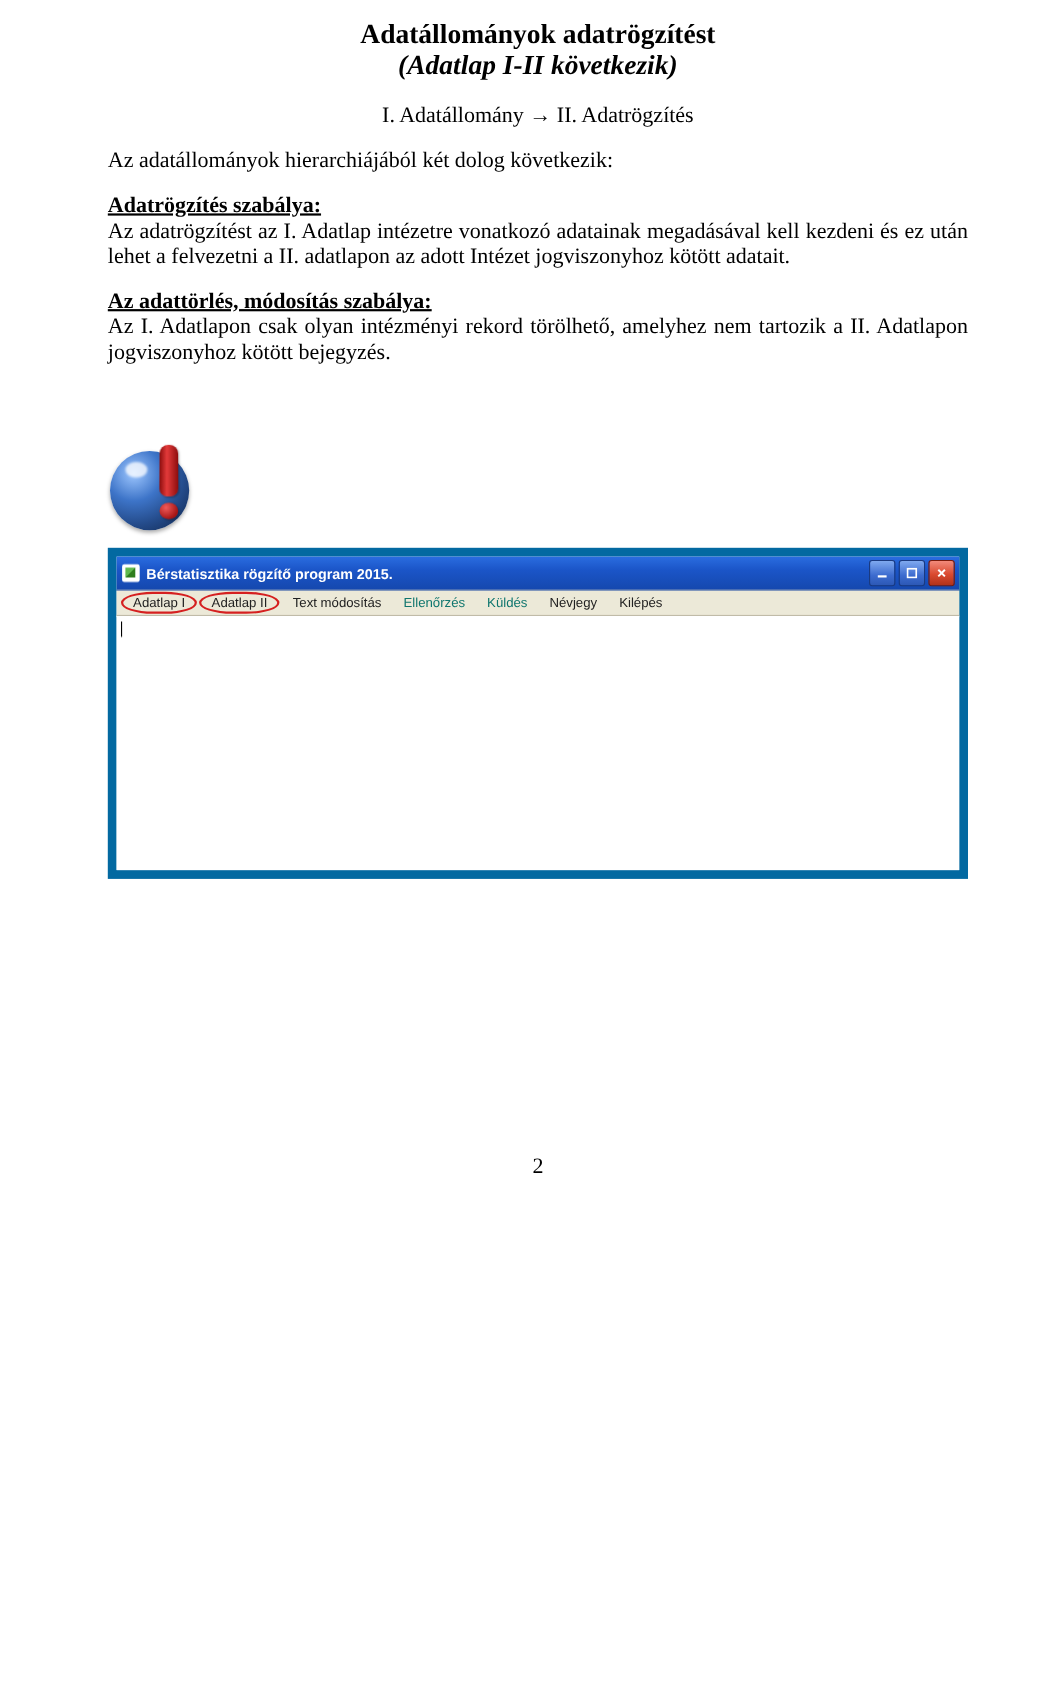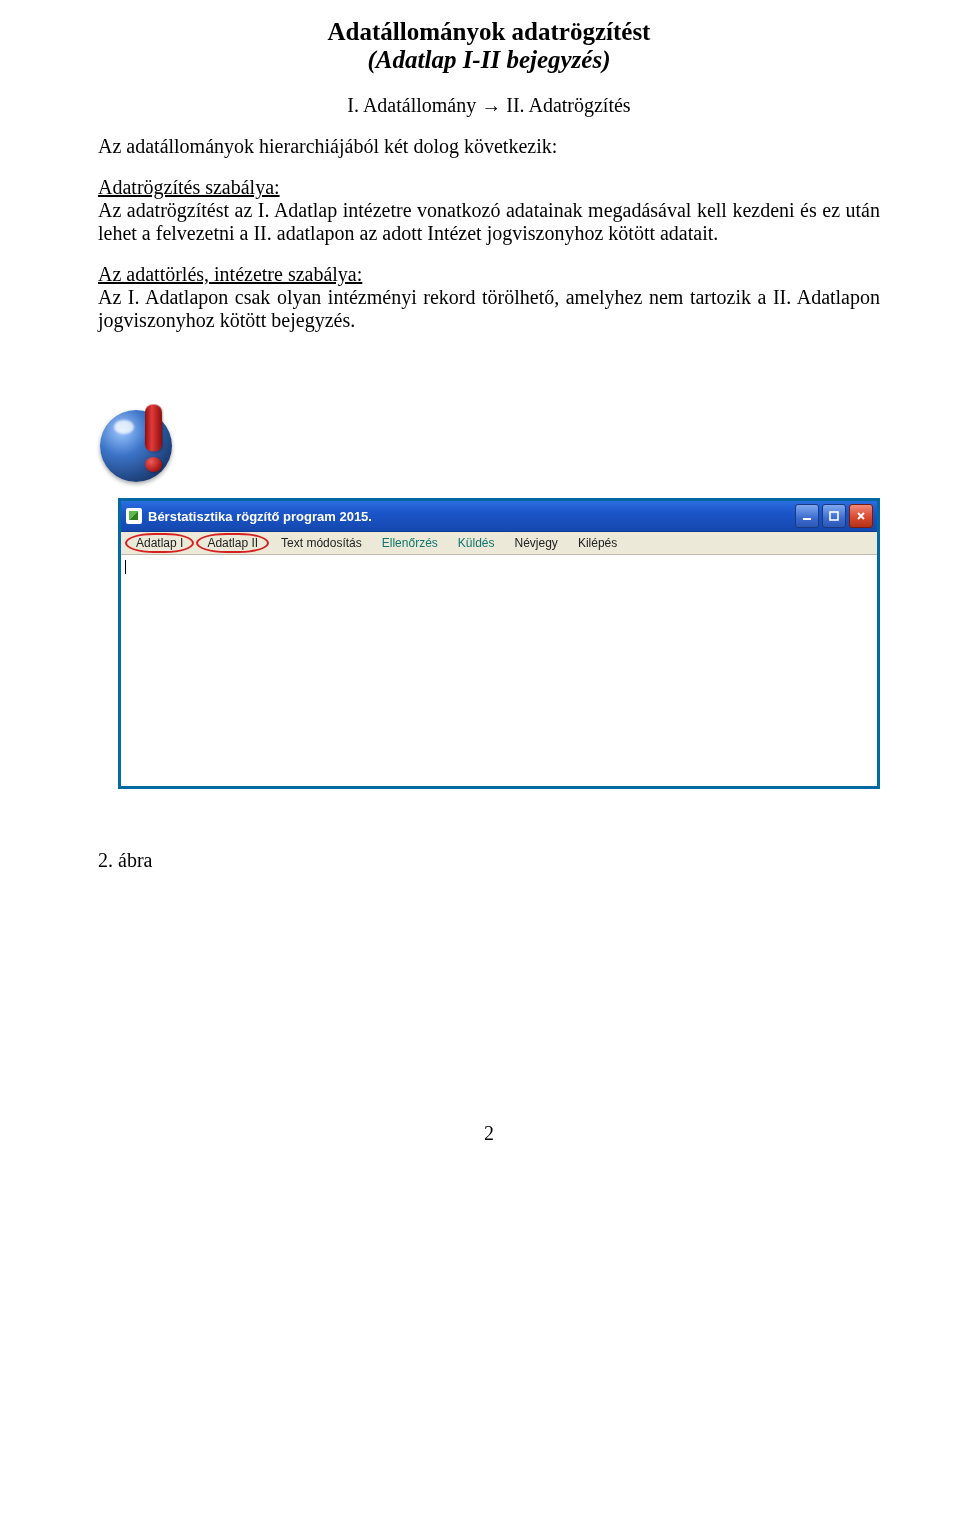--- a/index.html
+++ b/index.html
@@ -23,21 +23,21 @@
   }
   h2.doc-subtitle {
     font-size: 25px;
     font-style: italic;
     font-weight: bold;
     margin: 0 0 20px 0;
   }
   p { margin: 0 0 18px 0; text-align: justify; }
   p.center { text-align: center; }
   p.tight { margin-bottom: 0; }
-  .underline { text-decoration: underline; font-weight: normal; }
+  .underline { text-decoration: underline; font-weight: bold; }
 
   .callout {
     display: flex;
     align-items: flex-end;
     gap: 14px;
     margin: 70px 0 12px 0;
   }
   .callout-icon {
     width: 84px;
     height: 84px;
@@ -74,24 +74,23 @@
     left: 47px; top: 55px;
     width: 17px; height: 15px;
     background: radial-gradient(circle at 35% 30%,#f15a5a 0%,#a41515 70%);
     border-radius: 50%;
     box-shadow: 1px 1px 2px rgba(0,0,0,0.3);
   }
   .callout-text { flex: 1; text-align: justify; margin: 0; }
 
   
   .window-wrap {
-    border: 3px solid #0369a1;
+    border: 8px solid #0369a1;
     margin-top: 12px;
     background: #fff;
-    margin-left: 20px;
   }
   .win {
     font-family: Tahoma, Verdana, sans-serif;
     font-size: 13px;
     color: #000;
   }
   .win-titlebar {
     height: 30px;
     display: flex;
     align-items: center;
@@ -173,35 +172,35 @@
     font-size: 20px;
   }
 </style>
 </head>
 <body>
 
 <div class="page">
 
   <div class="title-block">
     <h1 class="doc-title">Adatállományok adatrögzítést</h1>
-    <h2 class="doc-subtitle">(Adatlap I-II bejegyzés)</h2>
+    <h2 class="doc-subtitle">(Adatlap I-II következik)</h2>
   </div>
 
 
   <p class="center">I. Adatállomány → II. Adatrögzítés</p>
 
   <p>Az adatállományok hierarchiájából két dolog következik:</p>
 
   <p class="tight">
     <span class="underline">Adatrögzítés szabálya:</span>
   </p>
   <p>Az adatrögzítést az I. Adatlap intézetre vonatkozó adatainak megadásával kell kezdeni és ez után lehet a felvezetni a II. adatlapon az adott Intézet jogviszonyhoz kötött adatait.</p>
 
   <p class="tight">
-    <span class="underline">Az adattörlés, intézetre szabálya:</span>
+    <span class="underline">Az adattörlés, módosítás szabálya:</span>
   </p>
   <p>Az I. Adatlapon csak olyan intézményi rekord törölhető, amelyhez nem tartozik a II. Adatlapon jogviszonyhoz kötött bejegyzés.</p>
 
   <div class="callout">
     <div class="callout-icon">
       <div class="sphere"></div>
       <div class="highlight"></div>
       <div class="exclaim-body"></div>
       <div class="exclaim-dot"></div>
     </div>
@@ -242,16 +241,15 @@
         <span class="menu-item">Névjegy</span>
         <span class="menu-item">Kilépés</span>
       </div>
 
       <div class="win-client">
         <div class="caret-line"></div>
       </div>
     </div>
   </div>
 
-  <p class="caption">2. ábra</p>
 
   <div class="page-number">2</div>
 </div>
 
 </body></html>

